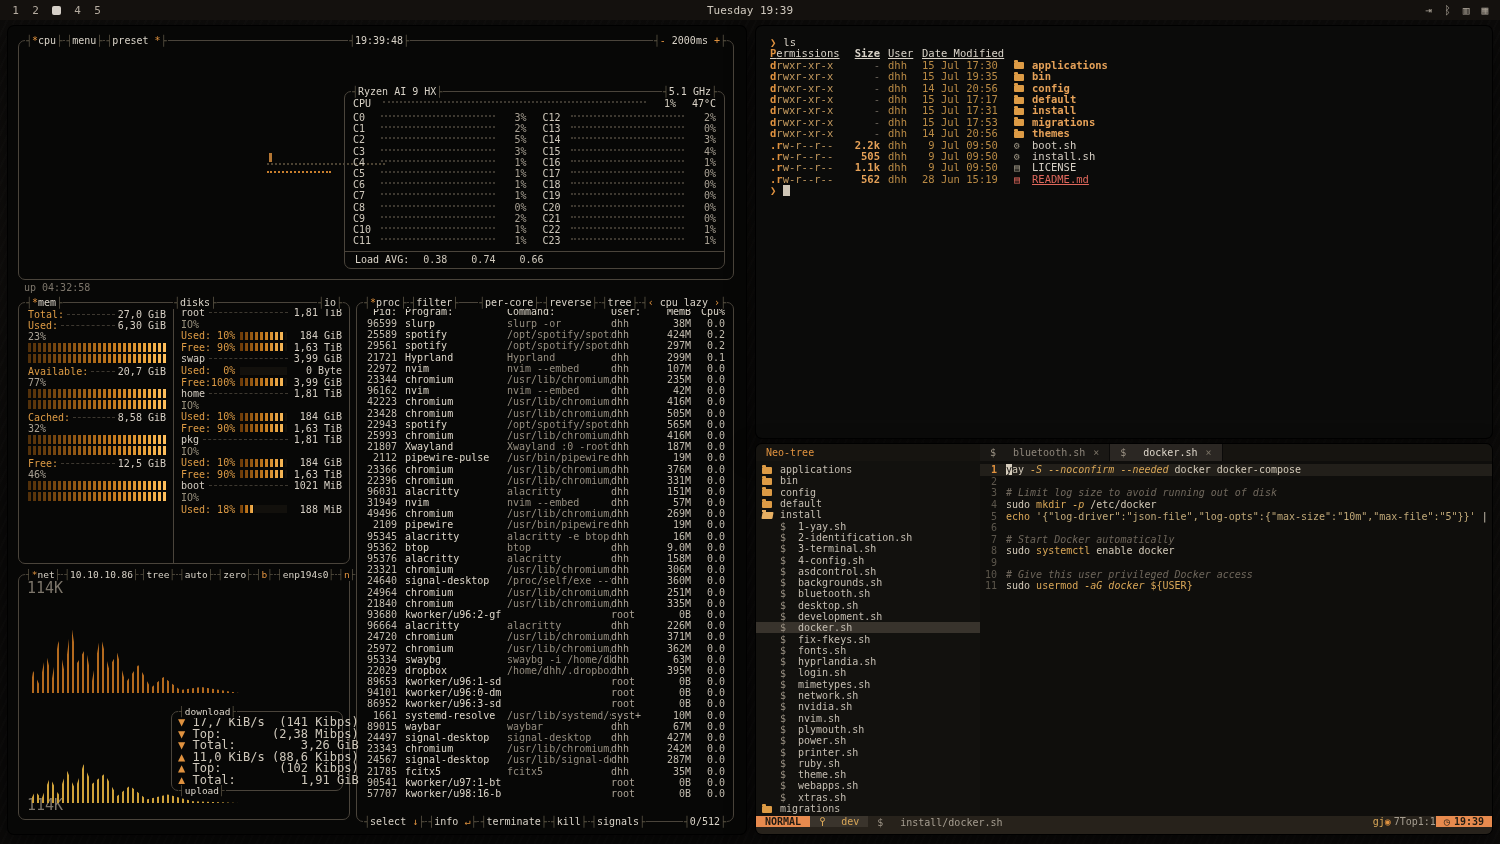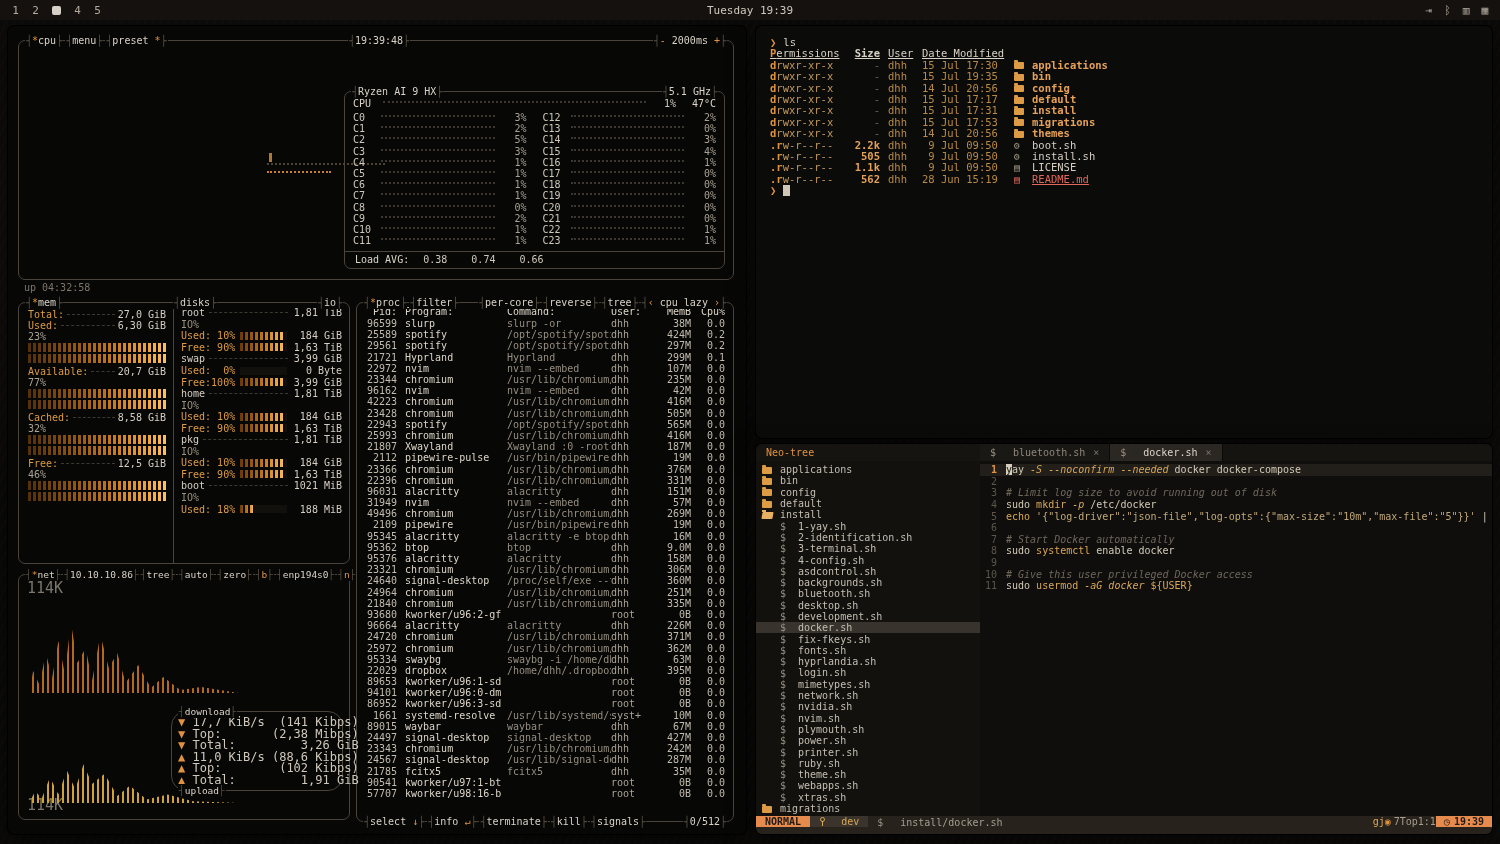--- a/index.html
+++ b/index.html
@@ -92,21 +92,21 @@
   
   .net-scale{position:absolute;left:8px;color:#7d766b;font-size:15px}
   .net-scale.top{top:4px}.net-scale.bottom{bottom:5px}
   .net-spikes{position:absolute;left:10px;width:210px;
     background:repeating-linear-gradient(90deg,transparent 0 3px,#b46a1e 3px 5px)}
   .net-spikes.down{top:18px;height:100px;
     clip-path:polygon(0 100%,2% 78%,5% 92%,8% 60%,11% 85%,14% 48%,17% 80%,20% 30%,23% 70%,27% 55%,30% 88%,34% 42%,38% 75%,42% 60%,46% 90%,52% 72%,58% 95%,64% 84%,72% 97%,82% 94%,100% 100%)}
   .net-spikes.up{bottom:16px;height:86px;
     background:repeating-linear-gradient(90deg,transparent 0 3px,#d0a23a 3px 5px);
     clip-path:polygon(0 100%,3% 86%,6% 95%,10% 70%,14% 90%,18% 62%,22% 84%,26% 55%,30% 78%,36% 66%,42% 92%,48% 80%,56% 96%,66% 90%,78% 98%,100% 100%)}
-  .net-info{position:absolute;right:6px;bottom:28px;width:172px;border:1px solid #4a443b;border-radius:15px;
+  .net-info{position:absolute;right:6px;bottom:28px;width:172px;border:1px solid #4a443b;border-radius:7px;
     background:#070706;padding:5px 6px 4px;z-index:1}
   .net-line{display:block;white-space:pre;font-size:12px;line-height:11.5px;color:#cfc8bb}
   .net-line::first-letter{color:#e0923f}
   .nt-hot::first-letter{color:#e0923f}
   
   .proc-head{display:flex;align-items:center;height:15px;padding:2px 6px 0;color:#ddd6c9;white-space:nowrap}
   .proc-rows{flex:1;overflow:hidden;padding:0 6px}
   .proc-row{display:flex;align-items:center;height:11.2px;white-space:nowrap;overflow:hidden}
   .c-pid{width:42px;text-align:right;padding-right:8px;flex:none;color:#c2bbae}
   .c-prog{width:102px;flex:none;color:#ddd6c9;overflow:hidden}

